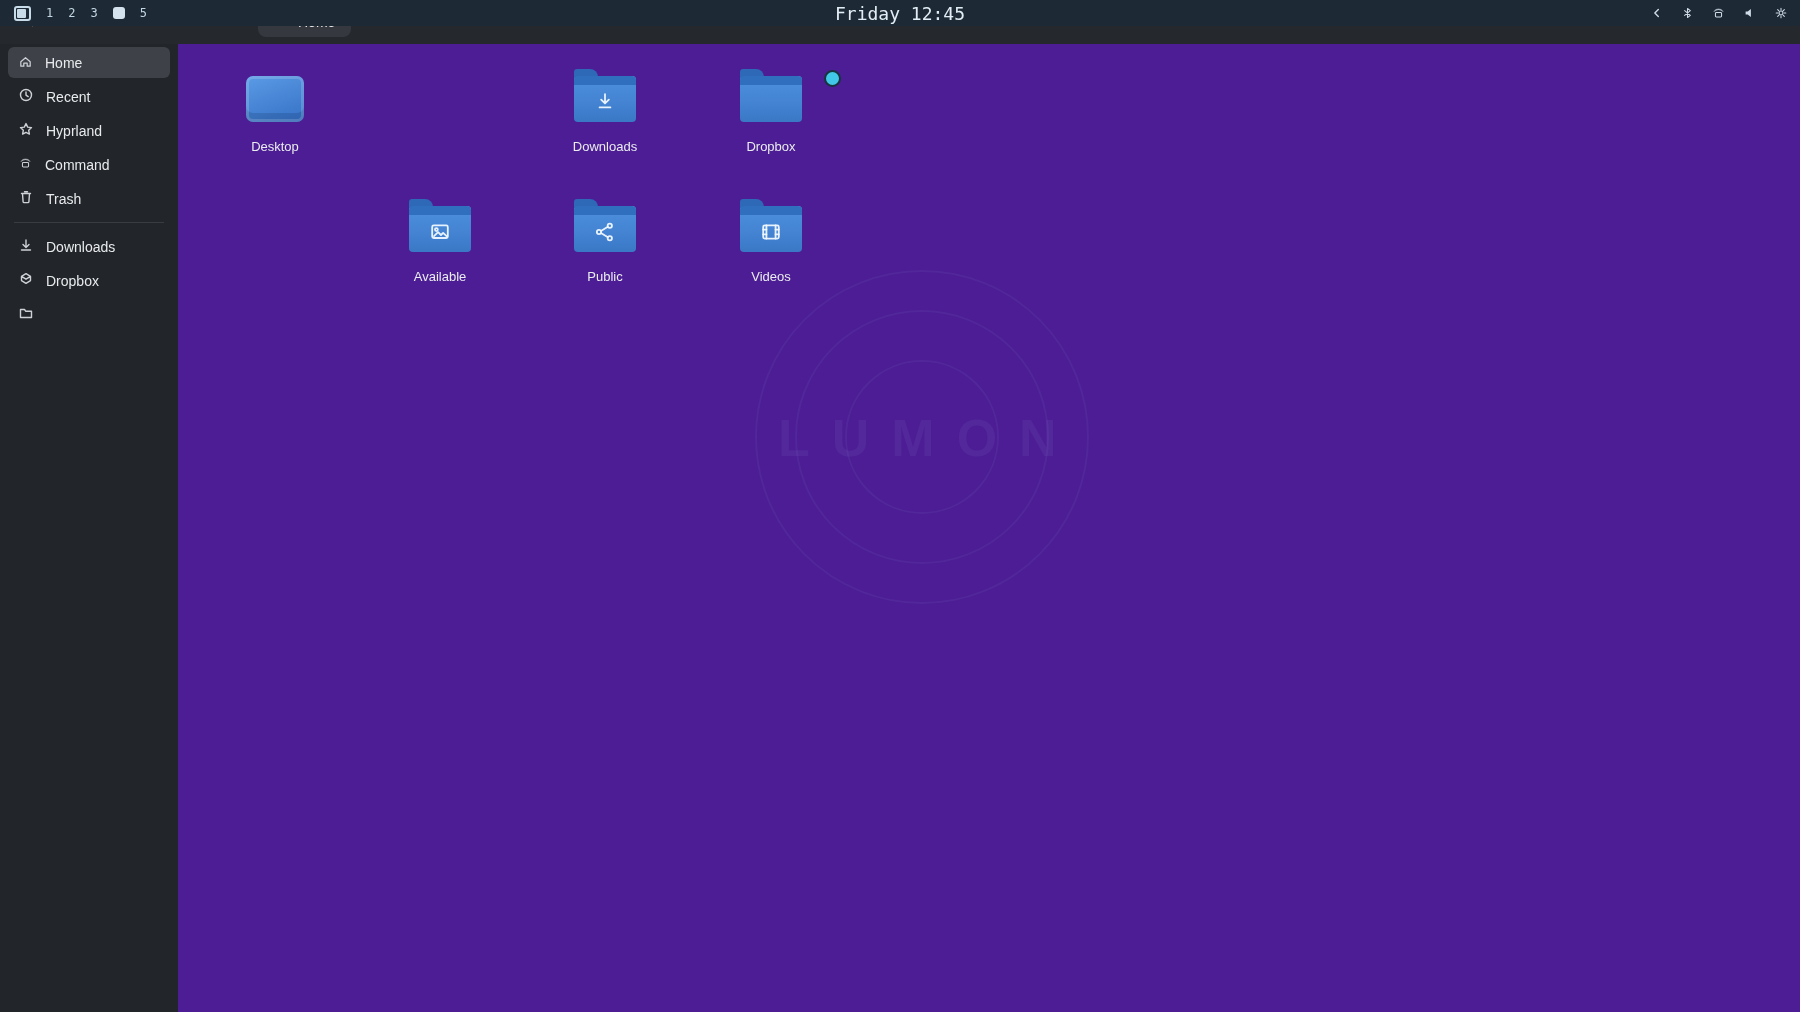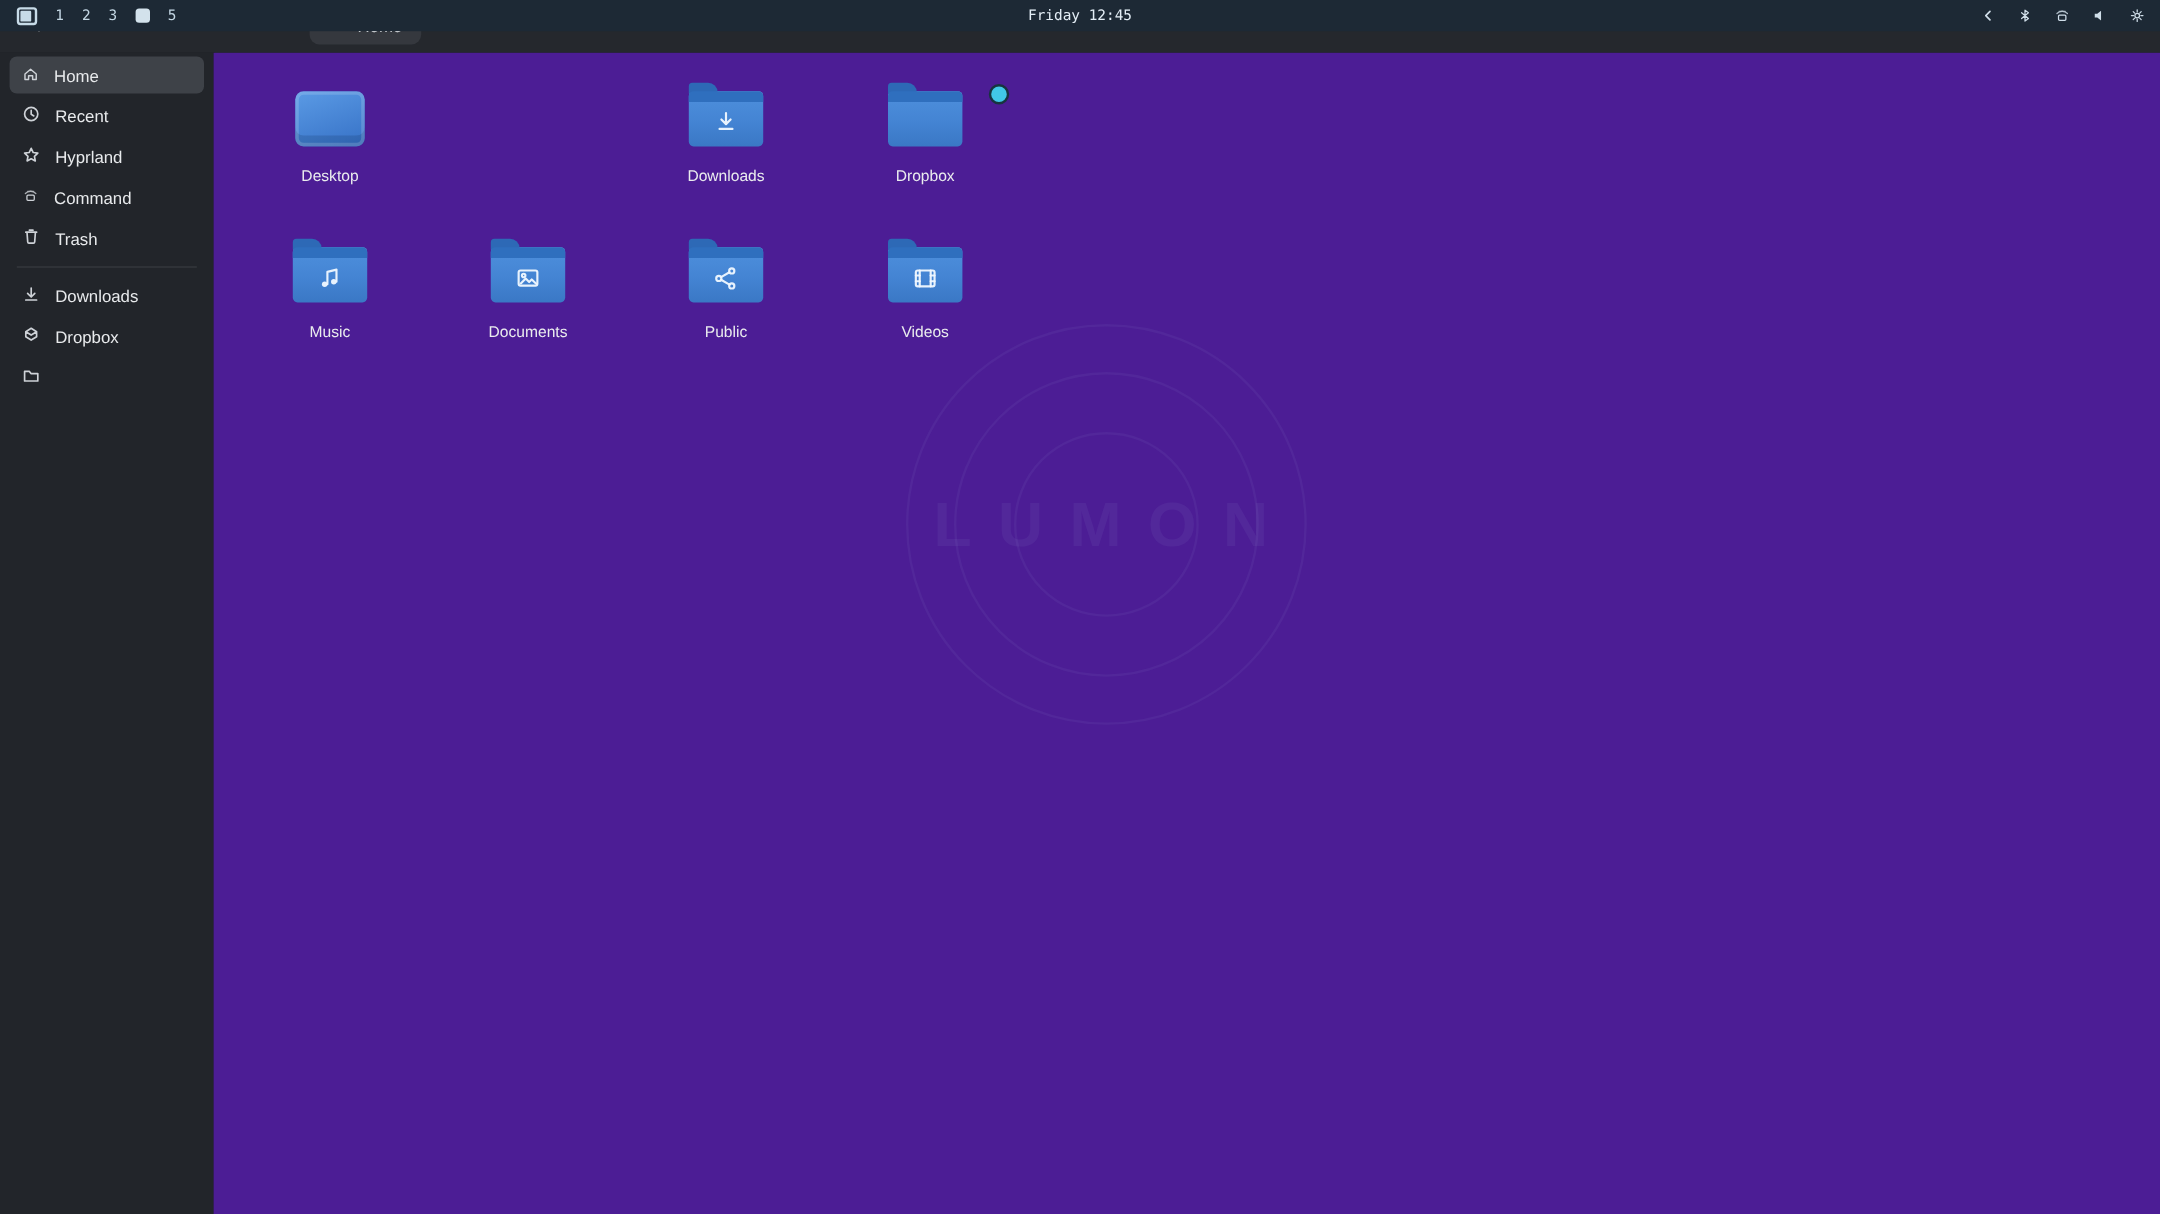--- a/index.html
+++ b/index.html
@@ -7,21 +7,21 @@
         font-family:"DejaVu Sans Mono",monospace;}
 
   
   .topbar{position:absolute;left:0;top:0;width:1800px;height:26px;background:#1d2935;
           display:flex;align-items:center;color:#d7e4ee;font-size:12px;z-index:6;}
   #workspaces{display:flex;align-items:center;gap:15px;padding-left:14px;}
   .wmon{width:13px;height:11px;border:2px solid #c7dbe8;border-radius:3px;position:relative;}
   .wmon::after{content:"";position:absolute;inset:1px 3px 1px 1px;background:#c7dbe8;border-radius:1px;}
   .ws{color:#c3d6e3;}
   .wsq{width:12px;height:12px;border-radius:3px;background:#d3e2ec;}
-  .clock{position:absolute;left:0;right:0;text-align:center;font-size:12px;color:#e3edf5;pointer-events:none;}
+  .clock{position:absolute;left:0;right:0;text-align:center;font-size:18px;color:#e3edf5;pointer-events:none;}
   #tray{position:absolute;right:12px;top:0;height:26px;display:flex;align-items:center;gap:17px;}
   #tray svg{display:block;}
 
   
   .wlogo{position:absolute;z-index:5;pointer-events:none;}
   .wring{position:absolute;border:2px solid rgba(205,230,250,.05);border-radius:50%;}
   .wtext{position:absolute;font-family:"Liberation Sans",sans-serif;font-weight:bold;font-size:52px;
          letter-spacing:22px;color:rgba(205,230,250,.055);}
 
   
@@ -944,39 +944,29 @@
               <path d="M10 3.5v7.5M6.8 8 10 11.2 13.2 8M5.5 14.5h9"></path>
             </svg>
           </div>
           <div class="glabel">Downloads</div>
         </div>
         <div class="gcell" style="left:518px;top:18px">
           <div class="gfolder"></div>
           <div class="glabel">Dropbox</div>
         </div>
         <span class="fbadge" style="left:646px;top:26px"></span>
-        <div class="gcell" style="left:22px;top:148px">
-          <div class="gfolder">
-            <svg width="24" height="24" viewBox="0 0 20 20" fill="none" stroke="rgba(240,248,255,.95)" stroke-width="1.5" stroke-linecap="round" stroke-linejoin="round">
-              <path d="M8.2 14V5.5l6.3-1.6v8.4"></path>
-              <circle cx="6.3" cy="14" r="1.9" fill="rgba(240,248,255,.95)" stroke="none"></circle>
-              <circle cx="12.6" cy="12.3" r="1.9" fill="rgba(240,248,255,.95)" stroke="none"></circle>
-            </svg>
-          </div>
-          <div class="glabel">Music</div>
-        </div>
         <div class="gcell" style="left:187px;top:148px">
           <div class="gfolder">
             <svg width="24" height="24" viewBox="0 0 20 20" fill="none" stroke="rgba(240,248,255,.95)" stroke-width="1.5" stroke-linecap="round" stroke-linejoin="round">
               <rect x="3.5" y="4.5" width="13" height="10.5" rx="1.3"></rect>
               <circle cx="7" cy="8" r="1.2"></circle>
               <path d="M5 13.5l3.4-3.4 2.4 2.4 1.8-1.8 2.9 2.8"></path>
             </svg>
           </div>
-          <div class="glabel">Documents</div>
+          <div class="glabel">Available</div>
         </div>
         <div class="gcell" style="left:518px;top:148px">
           <div class="gfolder">
             <svg width="24" height="24" viewBox="0 0 20 20" fill="none" stroke="rgba(240,248,255,.95)" stroke-width="1.5" stroke-linecap="round" stroke-linejoin="round">
               <rect x="3.5" y="4.5" width="13" height="11" rx="1.3"></rect>
               <line x1="6.2" y1="4.5" x2="6.2" y2="15.5"></line>
               <line x1="13.8" y1="4.5" x2="13.8" y2="15.5"></line>
               <line x1="3.5" y1="8" x2="6.2" y2="8"></line>
               <line x1="3.5" y1="12" x2="6.2" y2="12"></line>
               <line x1="13.8" y1="8" x2="16.5" y2="8"></line>

